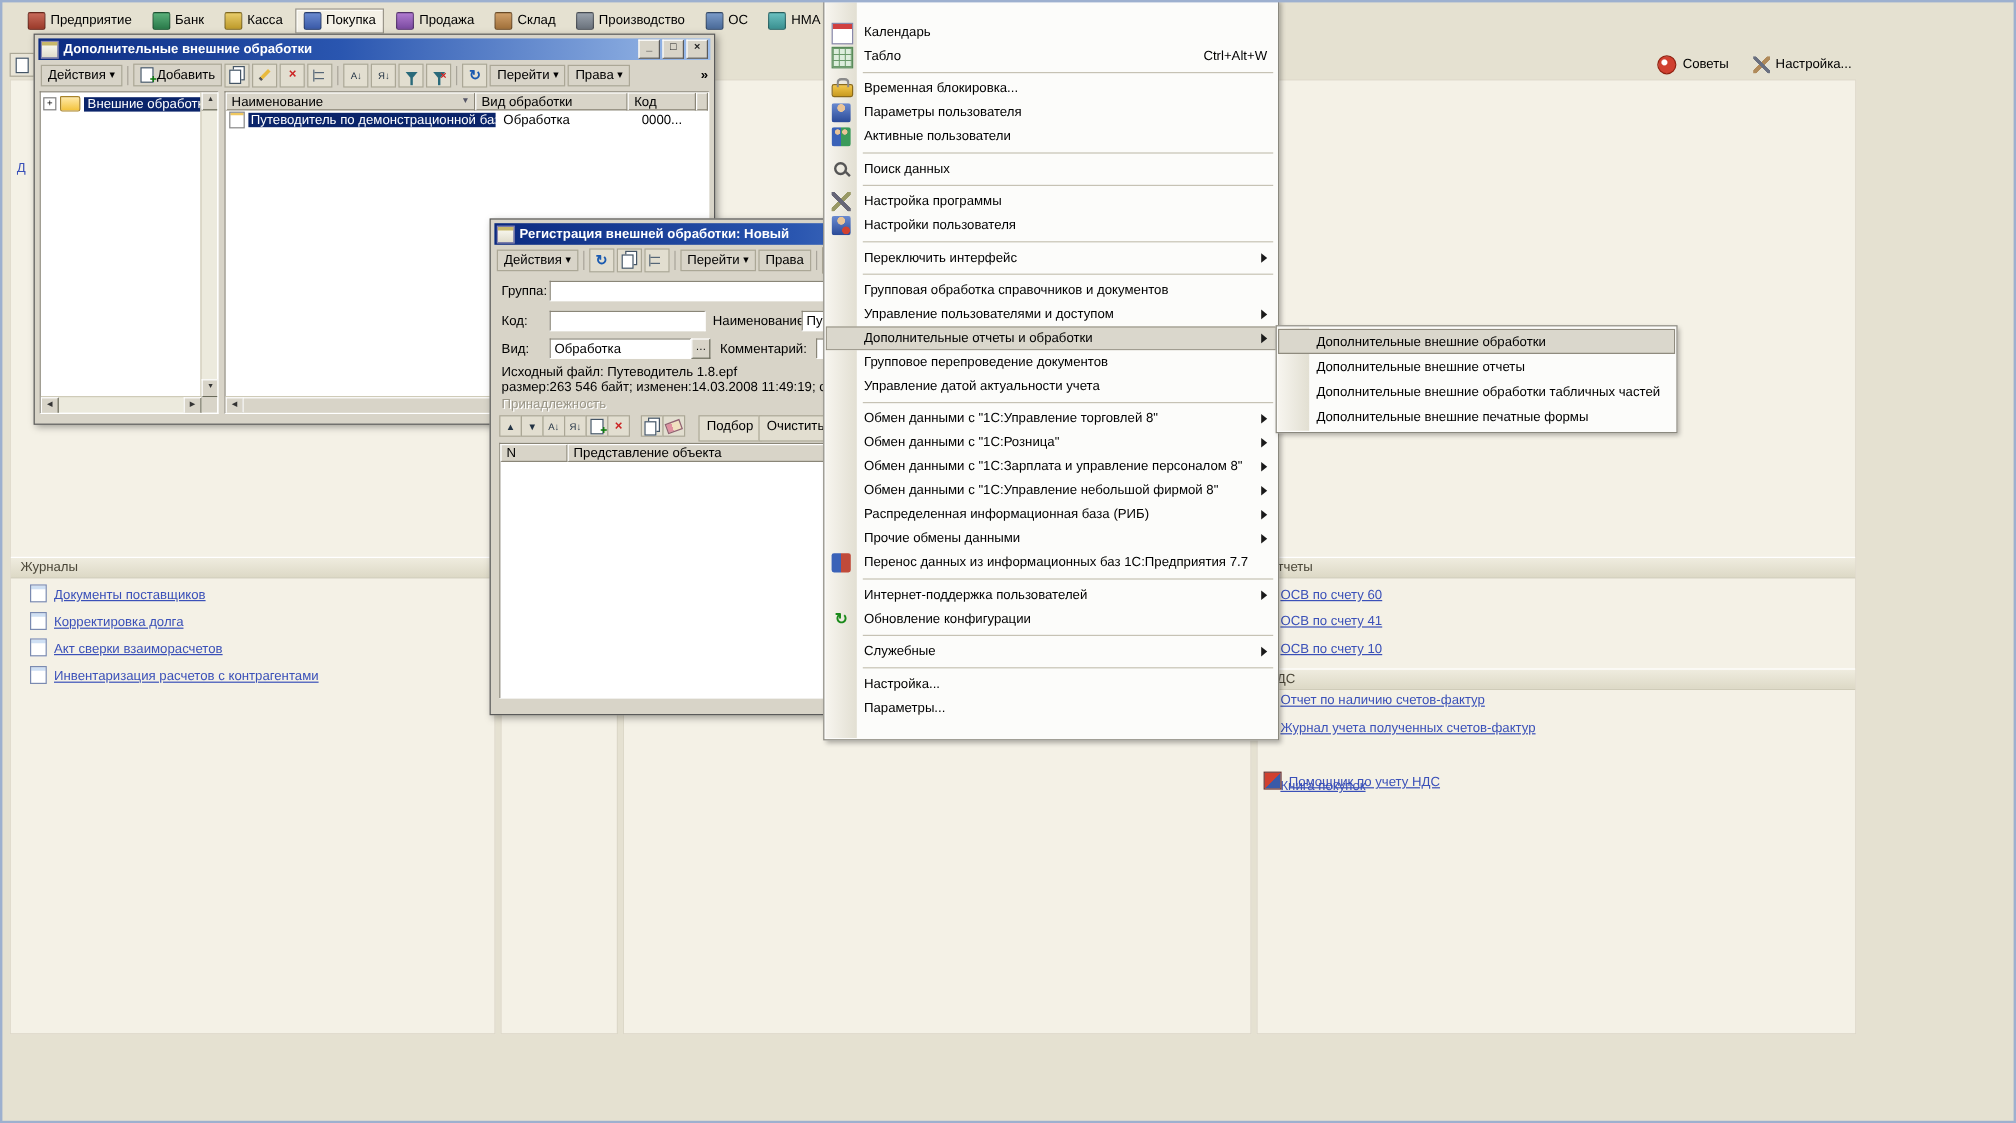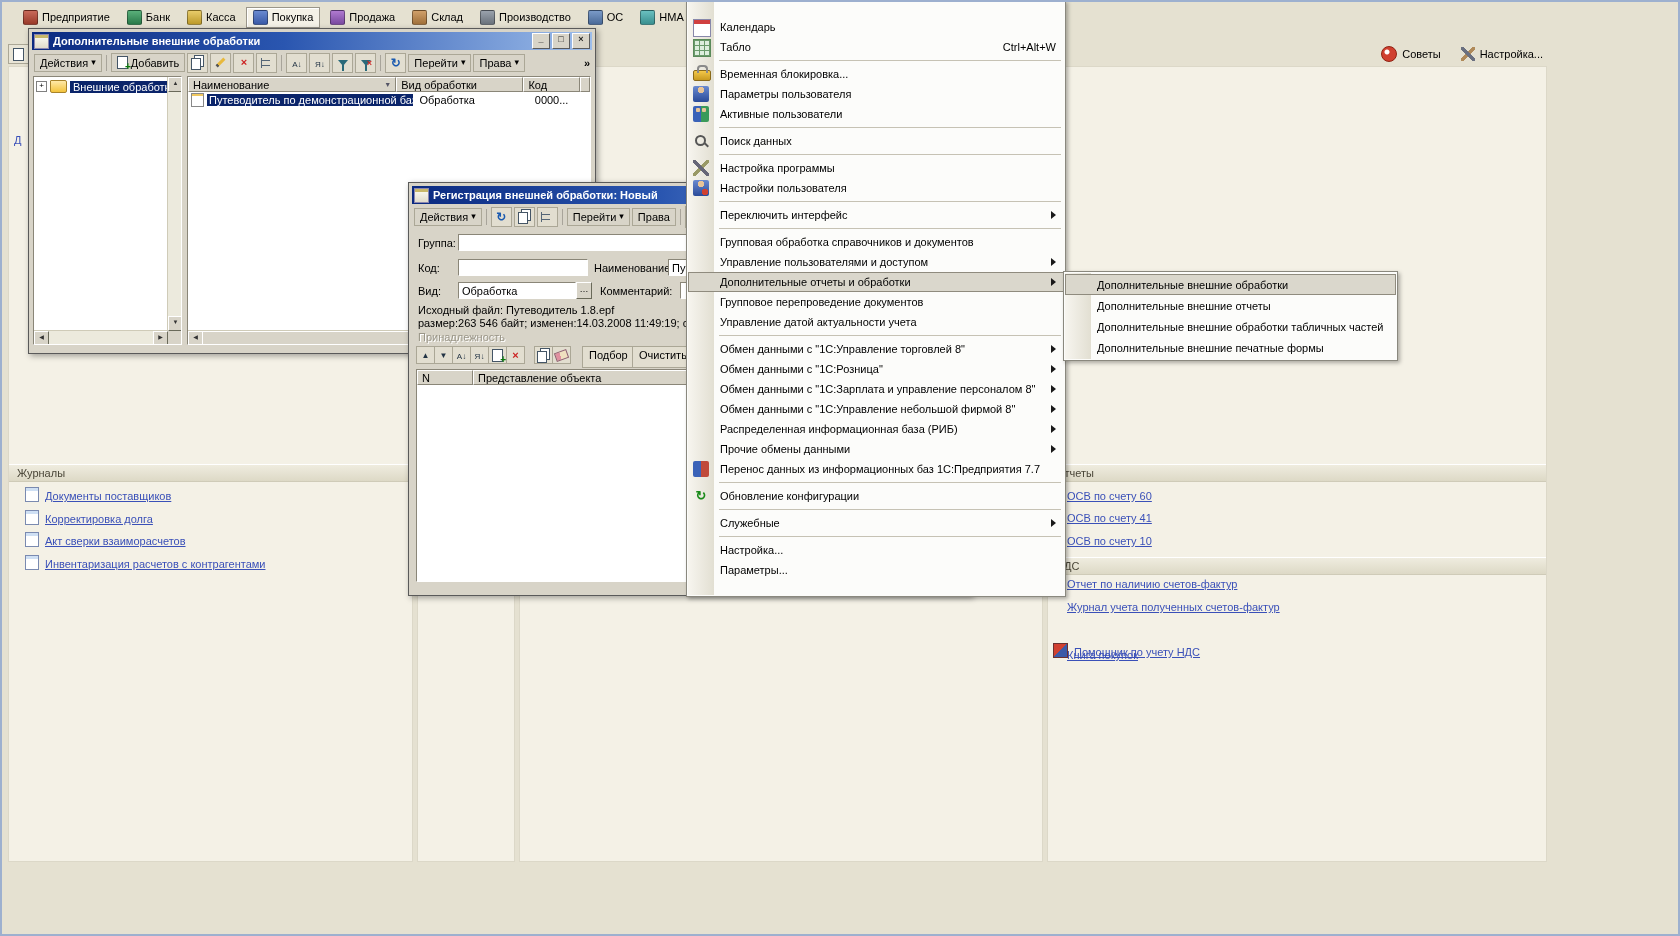--- a/index.html
+++ b/index.html
@@ -554,20 +554,24 @@
   <div class="mi">
       <span class="lab">Прочие обмены данными</span>
       <span class="arr"></span>
     </div>
   <div class="mi">
       <span class="mic mi-transfer"></span>
       <span class="lab">Перенос данных из информационных баз 1С:Предприятия 7.7</span>
     </div>
   <div class="msep"></div>
   <div class="mi">
+      <span class="lab">Интернет-поддержка пользователей</span>
+      <span class="arr"></span>
+    </div>
+  <div class="mi">
       <span class="mic mi-update">↻</span>
       <span class="lab">Обновление конфигурации</span>
     </div>
   <div class="msep"></div>
   <div class="mi">
       <span class="lab">Служебные</span>
       <span class="arr"></span>
     </div>
   <div class="msep"></div>
   <div class="mi">

